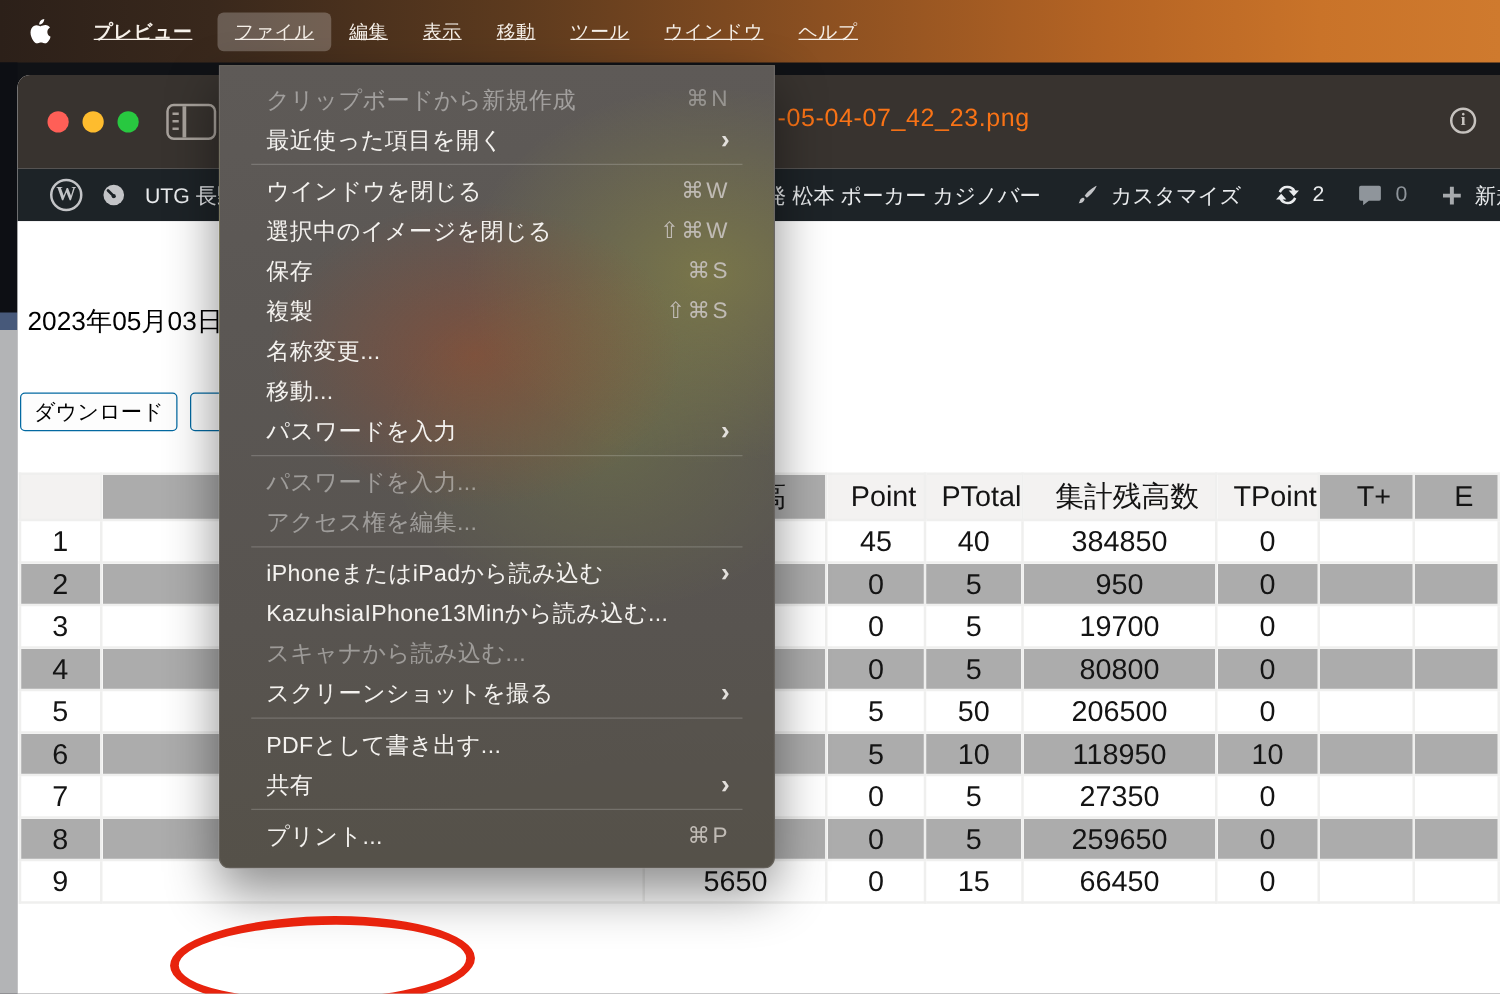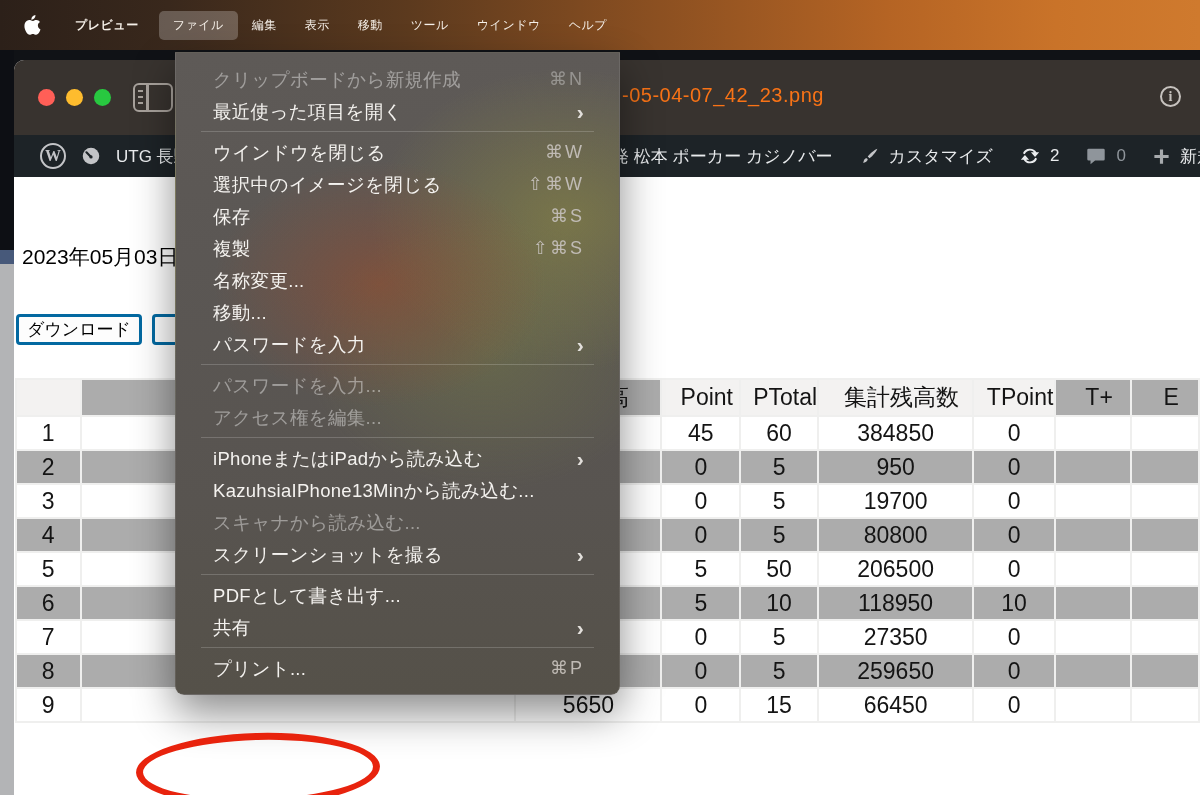--- a/index.html
+++ b/index.html
@@ -4,21 +4,21 @@
 <style>
   html,body{margin:0;padding:0;}
   body{font-family:"Liberation Sans","DejaVu Sans",sans-serif;}
   .screen{position:relative;width:1200px;height:795px;overflow:hidden;background:#101216;}
 
   
   .menubar{position:absolute;left:0;top:0;width:1200px;height:50px;
     background:linear-gradient(90deg,#2c2019 0%,#39281c 14%,#5c3a1e 34%,#8c5021 55%,#b56424 74%,#c97329 88%,#cf7a2e 100%);
     display:flex;align-items:center;color:#f6f0e9;}
   .apple{margin:0 20px 0 24px;display:flex;align-items:center;}
-  .mb-item{padding:6px 14px;border-radius:5px;font-size:12px;font-weight:500;letter-spacing:.5px;white-space:nowrap;}
+  .mb-item{padding:6px 14px;border-radius:5px;font-size:15px;font-weight:500;letter-spacing:.5px;white-space:nowrap;text-decoration:underline;}
   .mb-item.app{font-weight:bold;margin-right:6px;}
   .mb-item.active{background:rgba(255,255,255,.24);}
 
   
   .strip{position:absolute;left:0;width:14px;}
   .strip.s1{top:50px;height:200px;background:#0d0f14;}
   .strip.s2{top:250px;height:14px;background:#47597a;}
   .strip.s3{top:264px;height:531px;background:#b3b4b6;}
 
   
@@ -41,21 +41,21 @@
   .ab-right{position:absolute;left:598px;top:0;height:100%;display:flex;align-items:center;gap:9px;white-space:nowrap;}
   .wp-logo{width:26px;height:26px;border:2px solid #c3c4c7;border-radius:50%;box-sizing:border-box;color:#c3c4c7;
     font-family:"Liberation Serif",serif;font-size:16px;font-weight:bold;text-align:center;line-height:21px;}
   .muted{color:#8f959b;}
   .ab-count{font-size:17px;}
   .ab-gap{width:8px;}
 
   
   .content{position:absolute;left:0;top:117px;width:100%;height:618px;background:#fff;color:#000;}
   .date-text{position:absolute;left:8px;top:66px;font-size:21px;color:#000;}
-  .btn{position:absolute;top:137px;height:31px;background:#fdfdfd;border:3px solid #0369a1;border-radius:4px;
+  .btn{position:absolute;top:137px;height:31px;background:#fdfdfd;border:1px solid #0369a1;border-radius:4px;
     font-size:17px;color:#000;display:flex;align-items:center;justify-content:center;box-sizing:border-box;}
   .btn.b1{left:2px;width:126px;}
   .btn.b2{left:138px;width:72px;}
 
   
   table.grid{position:absolute;left:1px;top:201px;border-collapse:collapse;table-layout:fixed;font-size:23px;color:#141414;}
   table.grid td,table.grid th{border:2px solid #efefee;text-align:center;padding:0;overflow:hidden;white-space:nowrap;font-weight:normal;}
   table.grid th{height:35px;padding-left:12px;}
   table.grid td{height:32px;}
   th.gray{background:#acacac;}
@@ -198,21 +198,21 @@
               <th class="gray">T+</th>
               <th class="gray">E</th>
             </tr>
           </thead>
         <tbody id="grid-body">
             <tr class="plain">
               <td>1</td>
               <td>清水</td>
               <td class="ra">9150</td>
               <td>45</td>
-              <td>60</td>
+              <td>40</td>
               <td>384850</td>
               <td>0</td>
               <td></td>
               <td></td>
             </tr>
             <tr class="alt">
               <td>2</td>
               <td></td>
               <td class="ra">0950</td>
               <td>0</td>

